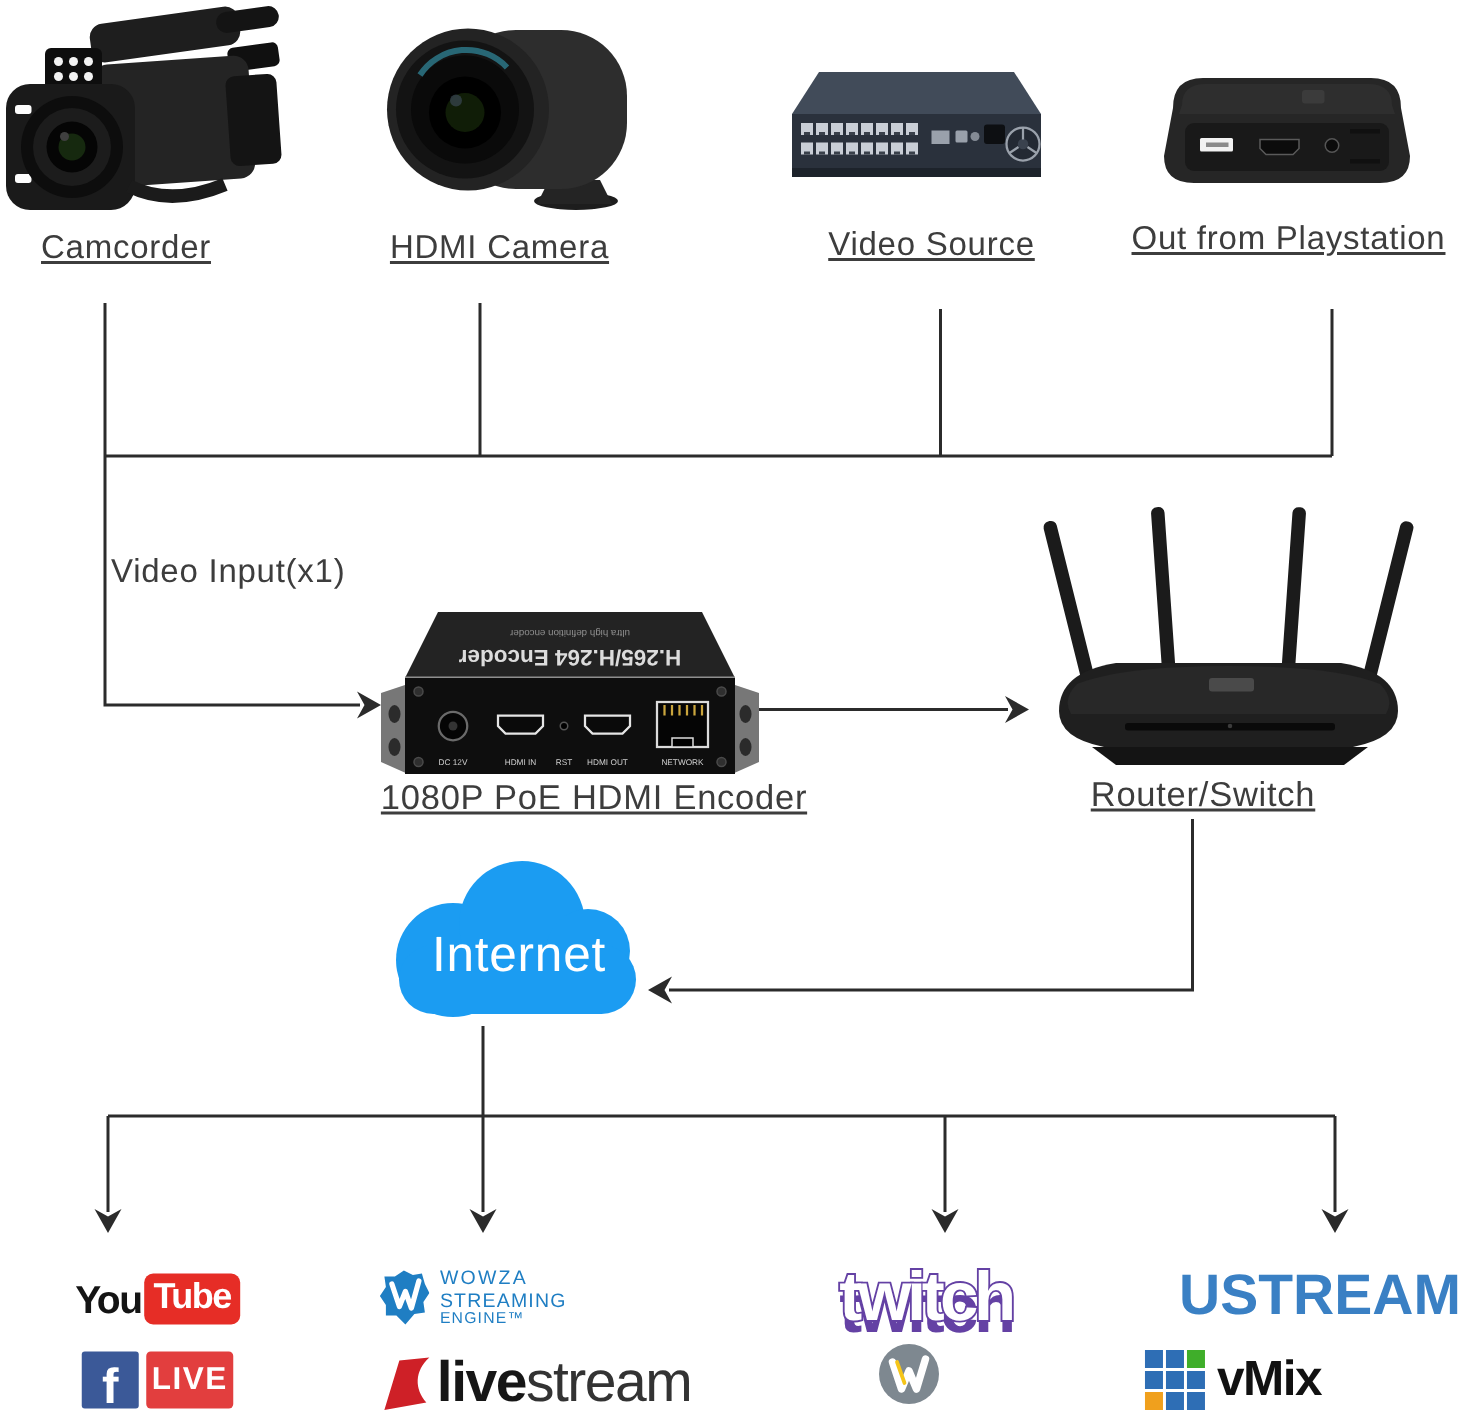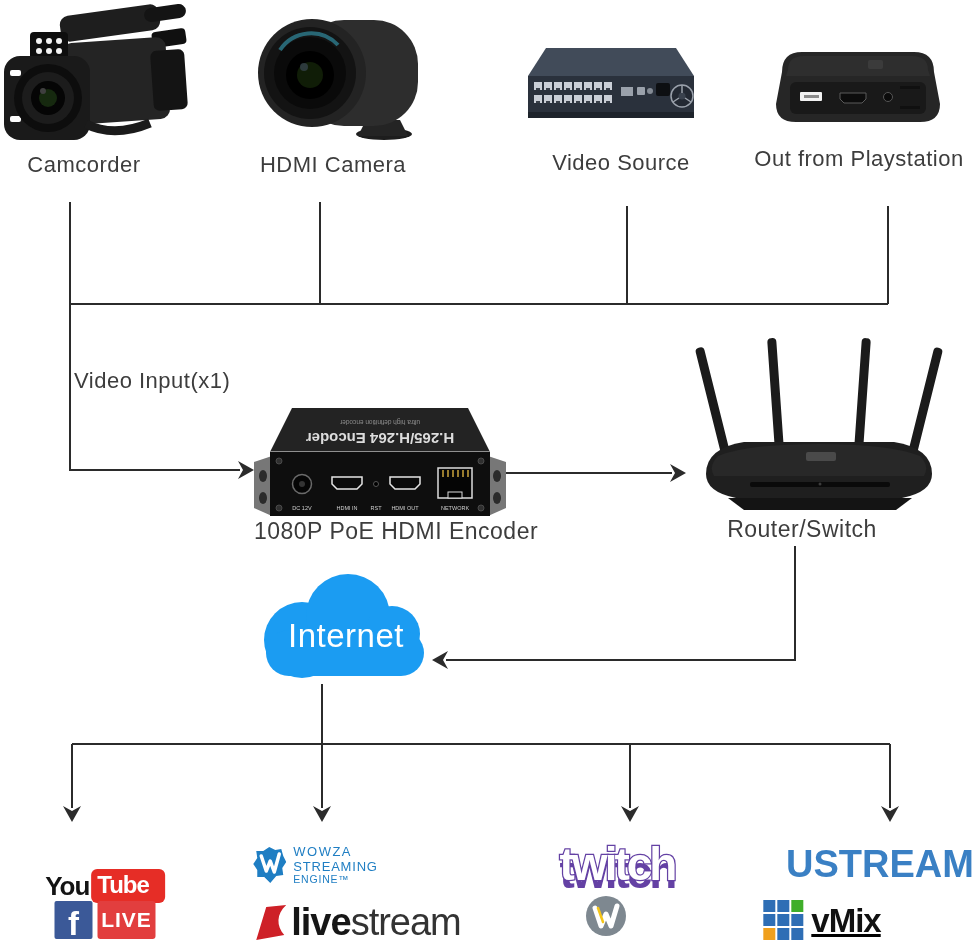--- a/index.html
+++ b/index.html
@@ -1,31 +1,31 @@
 <!DOCTYPE html>
 <html><head>
 <meta charset="utf-8">
 <style>
   html,body{margin:0;padding:0;background:#fff;}
   .canvas{position:relative;width:977px;height:947px;background:#fff;overflow:hidden;
           font-family:"Liberation Sans", sans-serif;}
   .abs{position:absolute;}
   .lbl{position:absolute;color:#3d3d3d;font-size:22px;white-space:nowrap;letter-spacing:.5px;}
-  .ctr{transform:translateX(-50%);}
+  .ctr{transform:translateX(-50%);text-decoration:underline;}
   .wires{position:absolute;left:0;top:0;width:977px;height:947px;pointer-events:none;}
 
   
   .internet-label{position:absolute;color:#fff;font-size:33px;font-weight:normal;letter-spacing:.5px;
                   transform:translateX(-50%);}
 
   
-  .yt{position:absolute;display:flex;align-items:center;gap:2px;transform:translateX(-50%);margin-top:20px;}
+  .yt{position:absolute;display:flex;align-items:center;gap:2px;transform:translateX(-50%);}
   .yt-you{font-size:26px;font-weight:bold;color:#141414;letter-spacing:-1px;}
   .yt-tube{font-size:24px;font-weight:bold;color:#fff;background:#E62D26;border-radius:6px;
-           padding:2px 16px 4px 6px;letter-spacing:-1px;}
+           padding:2px 6px 4px 6px;letter-spacing:-1px;}
 
   
   .fblive{position:absolute;display:flex;align-items:center;gap:5px;transform:translateX(-50%);}
   .fb-sq{width:38px;height:38px;background:#3B5998;color:#fff;font-weight:bold;font-size:33px;
          display:flex;align-items:flex-end;justify-content:center;line-height:.95;border-radius:2px;}
   .live-badge{width:58px;height:38px;background:#E23E3E;border-radius:3px;color:#fff;font-weight:bold;
               font-size:21px;letter-spacing:1px;display:flex;align-items:center;justify-content:center;}
 
   
   .wowza{position:absolute;display:flex;align-items:center;gap:7px;transform:translateX(-50%);}
@@ -44,21 +44,21 @@
   .wirecast{position:absolute;display:flex;align-items:center;gap:7px;transform:translateX(-50%);}
   .wc-brand{color:#29ABE2;font-size:12px;font-weight:bold;}
   .wc-name{color:#4a4a4a;font-size:29px;line-height:1.02;}
   .wc-tag{color:#979797;font-size:7px;}
 
   
   .ustream{position:absolute;color:#3A80C4;font-size:38px;font-weight:bold;letter-spacing:0px;
            transform:translateX(-50%);margin-left:24px;}
 
   
-  .vmix{position:absolute;display:flex;align-items:flex-end;gap:8px;transform:translateX(-50%);text-decoration:underline;}
+  .vmix{position:absolute;display:flex;align-items:flex-start;gap:8px;transform:translateX(-50%);}
   .vmix-grid{display:grid;grid-template-columns:repeat(3,12px);grid-auto-rows:12px;gap:2px;}
   .cb{background:#2E6EB5;} .cg{background:#3FAE2A;} .co{background:#F0A01D;}
   .vmix-name{font-size:33px;font-weight:bold;color:#111;letter-spacing:-1px;}
 </style>
 </head>
 <body>
 
 <div class="canvas">
 
   <svg class="wires" viewBox="0 0 977 947">

